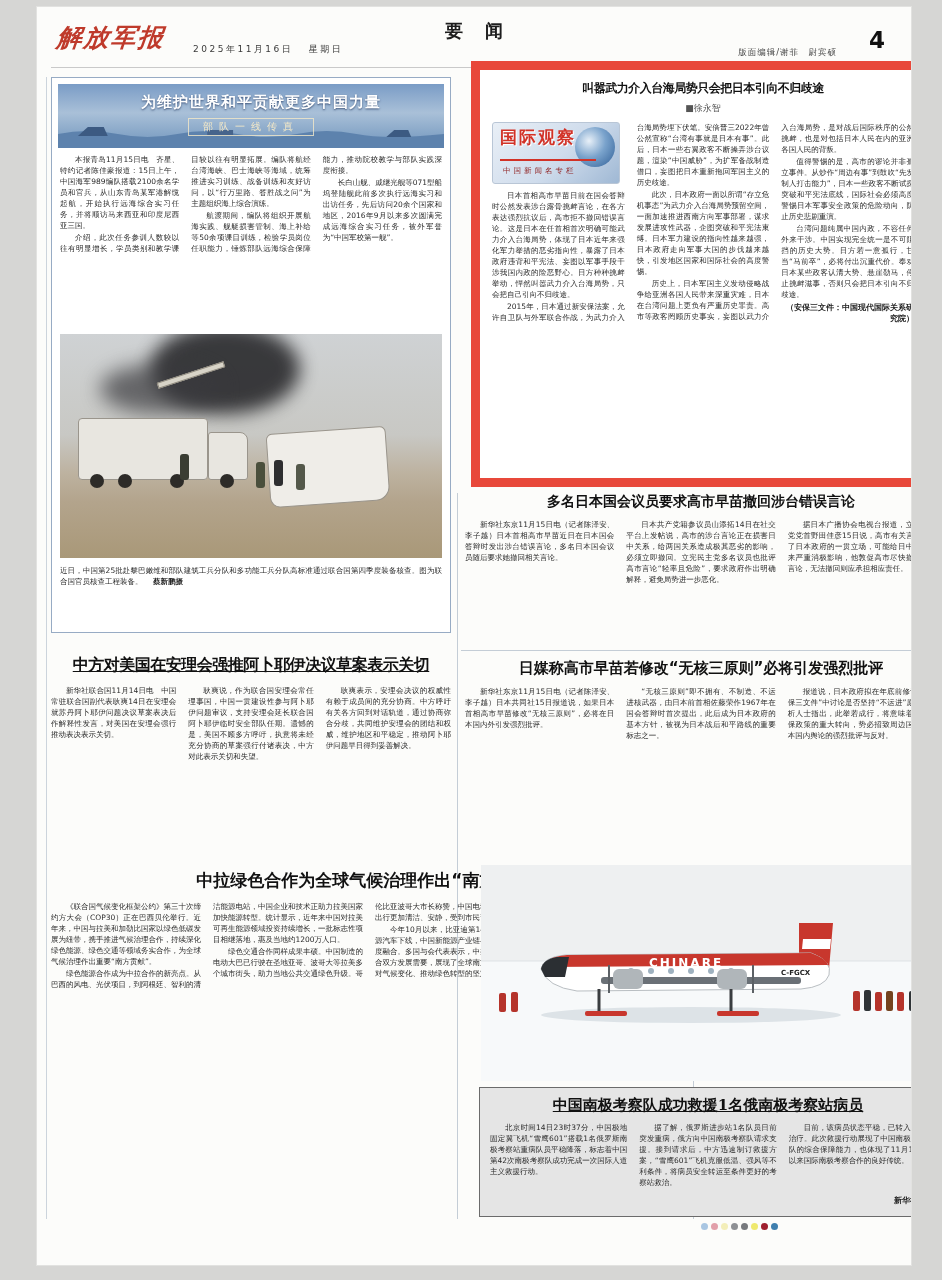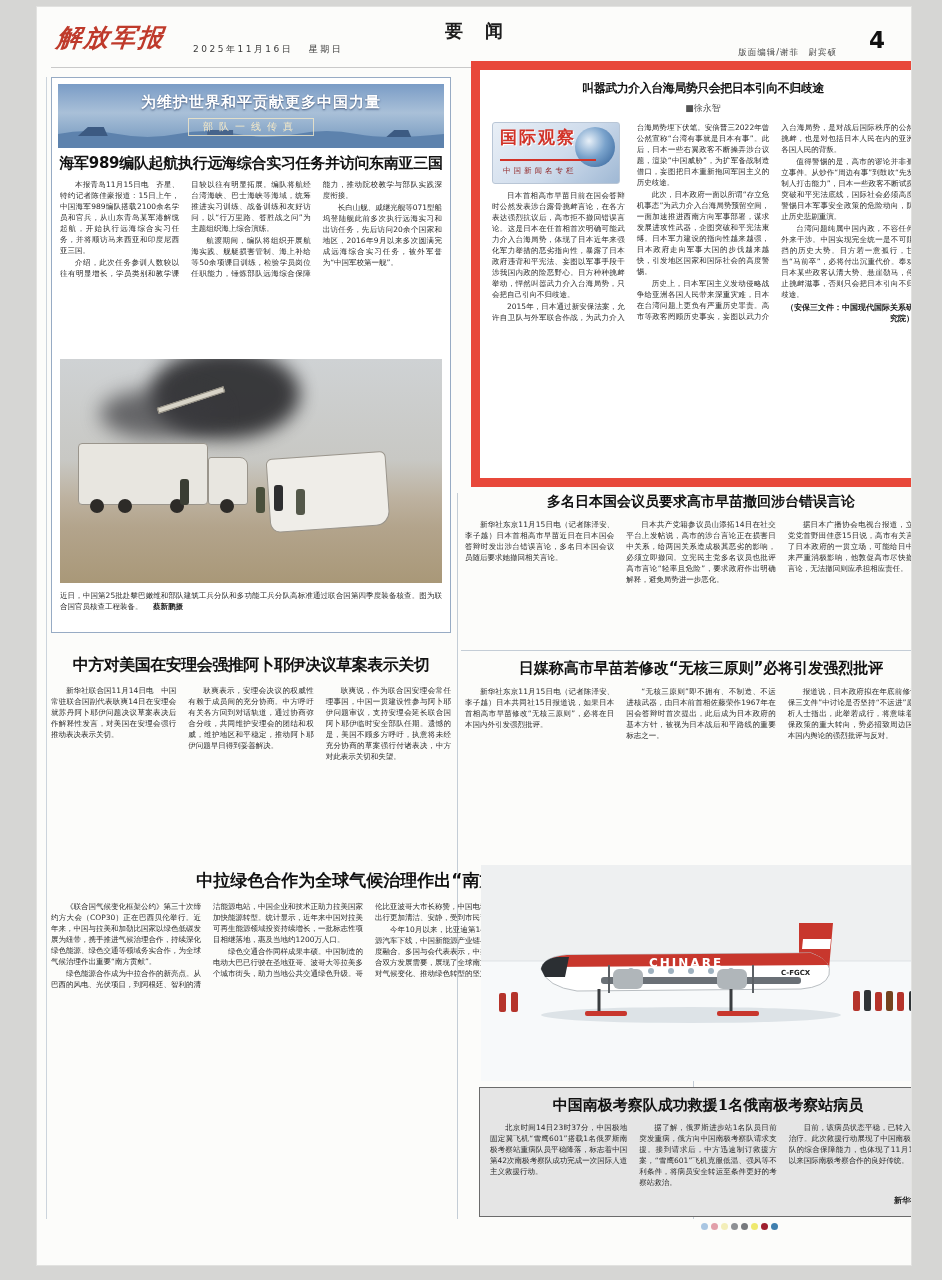--- a/index.html
+++ b/index.html
@@ -15,21 +15,21 @@
   .hdr-date { position:absolute; left:156px; top:36px; font-size:9px; color:#3a3a3a; letter-spacing:2.5px; }
   .hdr-section { position:absolute; left:50%; transform:translateX(-50%); top:12px;
                  font-size:18px; font-weight:bold; color:#1d1d1d; letter-spacing:22px; padding-left:22px; }
   .hdr-editor { position:absolute; right:74px; top:40px; font-size:8.5px; color:#444; letter-spacing:1px; }
   .hdr-page { position:absolute; right:26px; top:20px; font-size:23px; font-weight:bold; color:#111; }
   .hdr-rule { position:absolute; left:14px; right:14px; top:60px; height:1px; background:#c9c9c9; }
   .left-vrule { position:absolute; left:9px; top:70px; height:1142px; width:1px; background:#ccd4dc; }
 
   
   .headline-sans { font-weight:bold; color:#111; text-align:center; font-family:"DejaVu Sans", sans-serif; }
-  .headline-serif { font-weight:bold; color:#111; text-align:center; font-family:"DejaVu Serif", serif; }
+  .headline-serif { font-weight:bold; color:#111; text-align:center; font-family:"DejaVu Serif", serif;text-decoration:underline; }
   .cols { column-gap:12px; font-size:7.5px; line-height:11px; text-align:justify; color:#2a2a2a; overflow:hidden; }
   .cols p { text-indent:2em; margin-bottom:1px; break-inside:auto; }
   .cap { font-size:7.5px; line-height:11px; text-align:justify; color:#2a2a2a; }
 
   
   .box-navy { position:absolute; left:14px; top:70px; width:400px; height:556px;
               border:1px solid #97abc4; background:#fff; overflow:hidden; }
   .banner { position:relative; margin:6px; height:64px; overflow:hidden;
             background:linear-gradient(180deg,#7a9cc6 0%,#a9c0d8 45%,#6f94bc 100%); }
   .banner-title { position:absolute; left:0; right:0; top:9px; text-align:center; color:#fff;
@@ -127,21 +127,20 @@
     <div class="banner">
       <svg width="100%" height="100%" viewBox="0 0 388 64" preserveAspectRatio="none">
         <path d="M0,50 Q30,44 60,50 T120,50 T180,50 T240,50 T300,50 T388,50 L388,64 L0,64 Z" fill="#5d82ad"></path>
         <path d="M20,52 l10,-9 l16,0 l4,9 Z" fill="#3c5a82"></path>
         <path d="M330,53 l8,-7 l14,0 l3,7 Z" fill="#3c5a82"></path>
         <rect x="150" y="46" width="26" height="5" fill="#46648c"></rect>
       </svg>
       <div class="banner-title">为维护世界和平贡献更多中国力量</div>
       <div class="banner-sub">部队一线传真</div>
     </div>
-    <div class="headline-sans navy-headline">海军989编队起航执行远海综合实习任务并访问东南亚三国</div>
     <div class="cols navy-body">
         <p>本报青岛11月15日电　齐星、特约记者陈佳豪报道：15日上午，中国海军989编队搭载2100余名学员和官兵，从山东青岛某军港解缆起航，开始执行远海综合实习任务，并将顺访马来西亚和印度尼西亚三国。</p>
         <p>介绍，此次任务参训人数较以往有明显增长，学员类别和教学课目较以往有明显拓展。编队将航经台湾海峡、巴士海峡等海域，统筹推进实习训练、战备训练和友好访问，以“行万里路、答胜战之问”为主题组织海上综合演练。</p>
         <p>航渡期间，编队将组织开展航海实践、舰艇损害管制、海上补给等50余项课目训练，检验学员岗位任职能力，锤炼部队远海综合保障能力，推动院校教学与部队实践深度衔接。</p>
         <p>长白山舰、戚继光舰等071型船坞登陆舰此前多次执行远海实习和出访任务，先后访问20余个国家和地区，2016年9月以来多次圆满完成远海综合实习任务，被外军誉为“中国军校第一舰”。</p>
       </div>
     <div class="photo-navy">
       <div class="smoke"></div>
       <div class="smoke2"></div>
       <div class="crane"></div>
@@ -197,22 +196,22 @@
         <p>新华社东京11月15日电（记者陈泽安、李子越）日本共同社15日报道说，如果日本首相高市早苗修改“无核三原则”，必将在日本国内外引发强烈批评。</p>
         <p>“无核三原则”即不拥有、不制造、不运进核武器，由日本前首相佐藤荣作1967年在国会答辩时首次提出，此后成为日本政府的基本方针，被视为日本战后和平路线的重要标志之一。</p>
         <p>报道说，日本政府拟在年底前修订的“安保三文件”中讨论是否坚持“不运进”原则。分析人士指出，此举若成行，将意味着日本安保政策的重大转向，势必招致周边国家和日本国内舆论的强烈批评与反对。</p>
       </div>
   </div>
 
   <div class="art-un">
     <div class="headline-serif un-headline">中方对美国在安理会强推阿卜耶伊决议草案表示关切</div>
     <div class="cols un-body">
         <p>新华社联合国11月14日电　中国常驻联合国副代表耿爽14日在安理会就苏丹阿卜耶伊问题决议草案表决后作解释性发言，对美国在安理会强行推动表决表示关切。</p>
+        <p>耿爽说，作为联合国安理会常任理事国，中国一贯建设性参与阿卜耶伊问题审议，支持安理会延长联合国阿卜耶伊临时安全部队任期。遗憾的是，美国不顾多方呼吁，执意将未经充分协商的草案强行付诸表决，中方对此表示关切和失望。</p>
         <p>耿爽表示，安理会决议的权威性有赖于成员间的充分协商。中方呼吁有关各方回到对话轨道，通过协商弥合分歧，共同维护安理会的团结和权威，维护地区和平稳定，推动阿卜耶伊问题早日得到妥善解决。</p>
-        <p>耿爽说，作为联合国安理会常任理事国，中国一贯建设性参与阿卜耶伊问题审议，支持安理会延长联合国阿卜耶伊临时安全部队任期。遗憾的是，美国不顾多方呼吁，执意将未经充分协商的草案强行付诸表决，中方对此表示关切和失望。</p>
       </div>
   </div>
 
   <div class="art-latam">
     <div class="headline-sans latam-headline">中拉绿色合作为全球气候治理作出“南方贡献”</div>
     <div class="cols latam-body">
         <p>《联合国气候变化框架公约》第三十次缔约方大会（COP30）正在巴西贝伦举行。近年来，中国与拉美和加勒比国家以绿色低碳发展为纽带，携手推进气候治理合作，持续深化绿色能源、绿色交通等领域务实合作，为全球气候治理作出重要“南方贡献”。</p>
         <p>绿色能源合作成为中拉合作的新亮点。从巴西的风电、光伏项目，到阿根廷、智利的清洁能源电站，中国企业和技术正助力拉美国家加快能源转型。统计显示，近年来中国对拉美可再生能源领域投资持续增长，一批标志性项目相继落地，惠及当地约1200万人口。</p>
         <p>绿色交通合作同样成果丰硕。中国制造的电动大巴已行驶在圣地亚哥、波哥大等拉美多个城市街头，助力当地公共交通绿色升级。哥伦比亚波哥大市长称赞，中国电动大巴让城市出行更加清洁、安静，受到市民普遍欢迎。</p>
         <p>今年10月以来，比亚迪第1400万辆新能源汽车下线，中国新能源产业链与拉美市场深度融合。多国与会代表表示，中拉绿色合作契合双方发展需要，展现了全球南方国家携手应对气候变化、推动绿色转型的坚定决心。</p>

